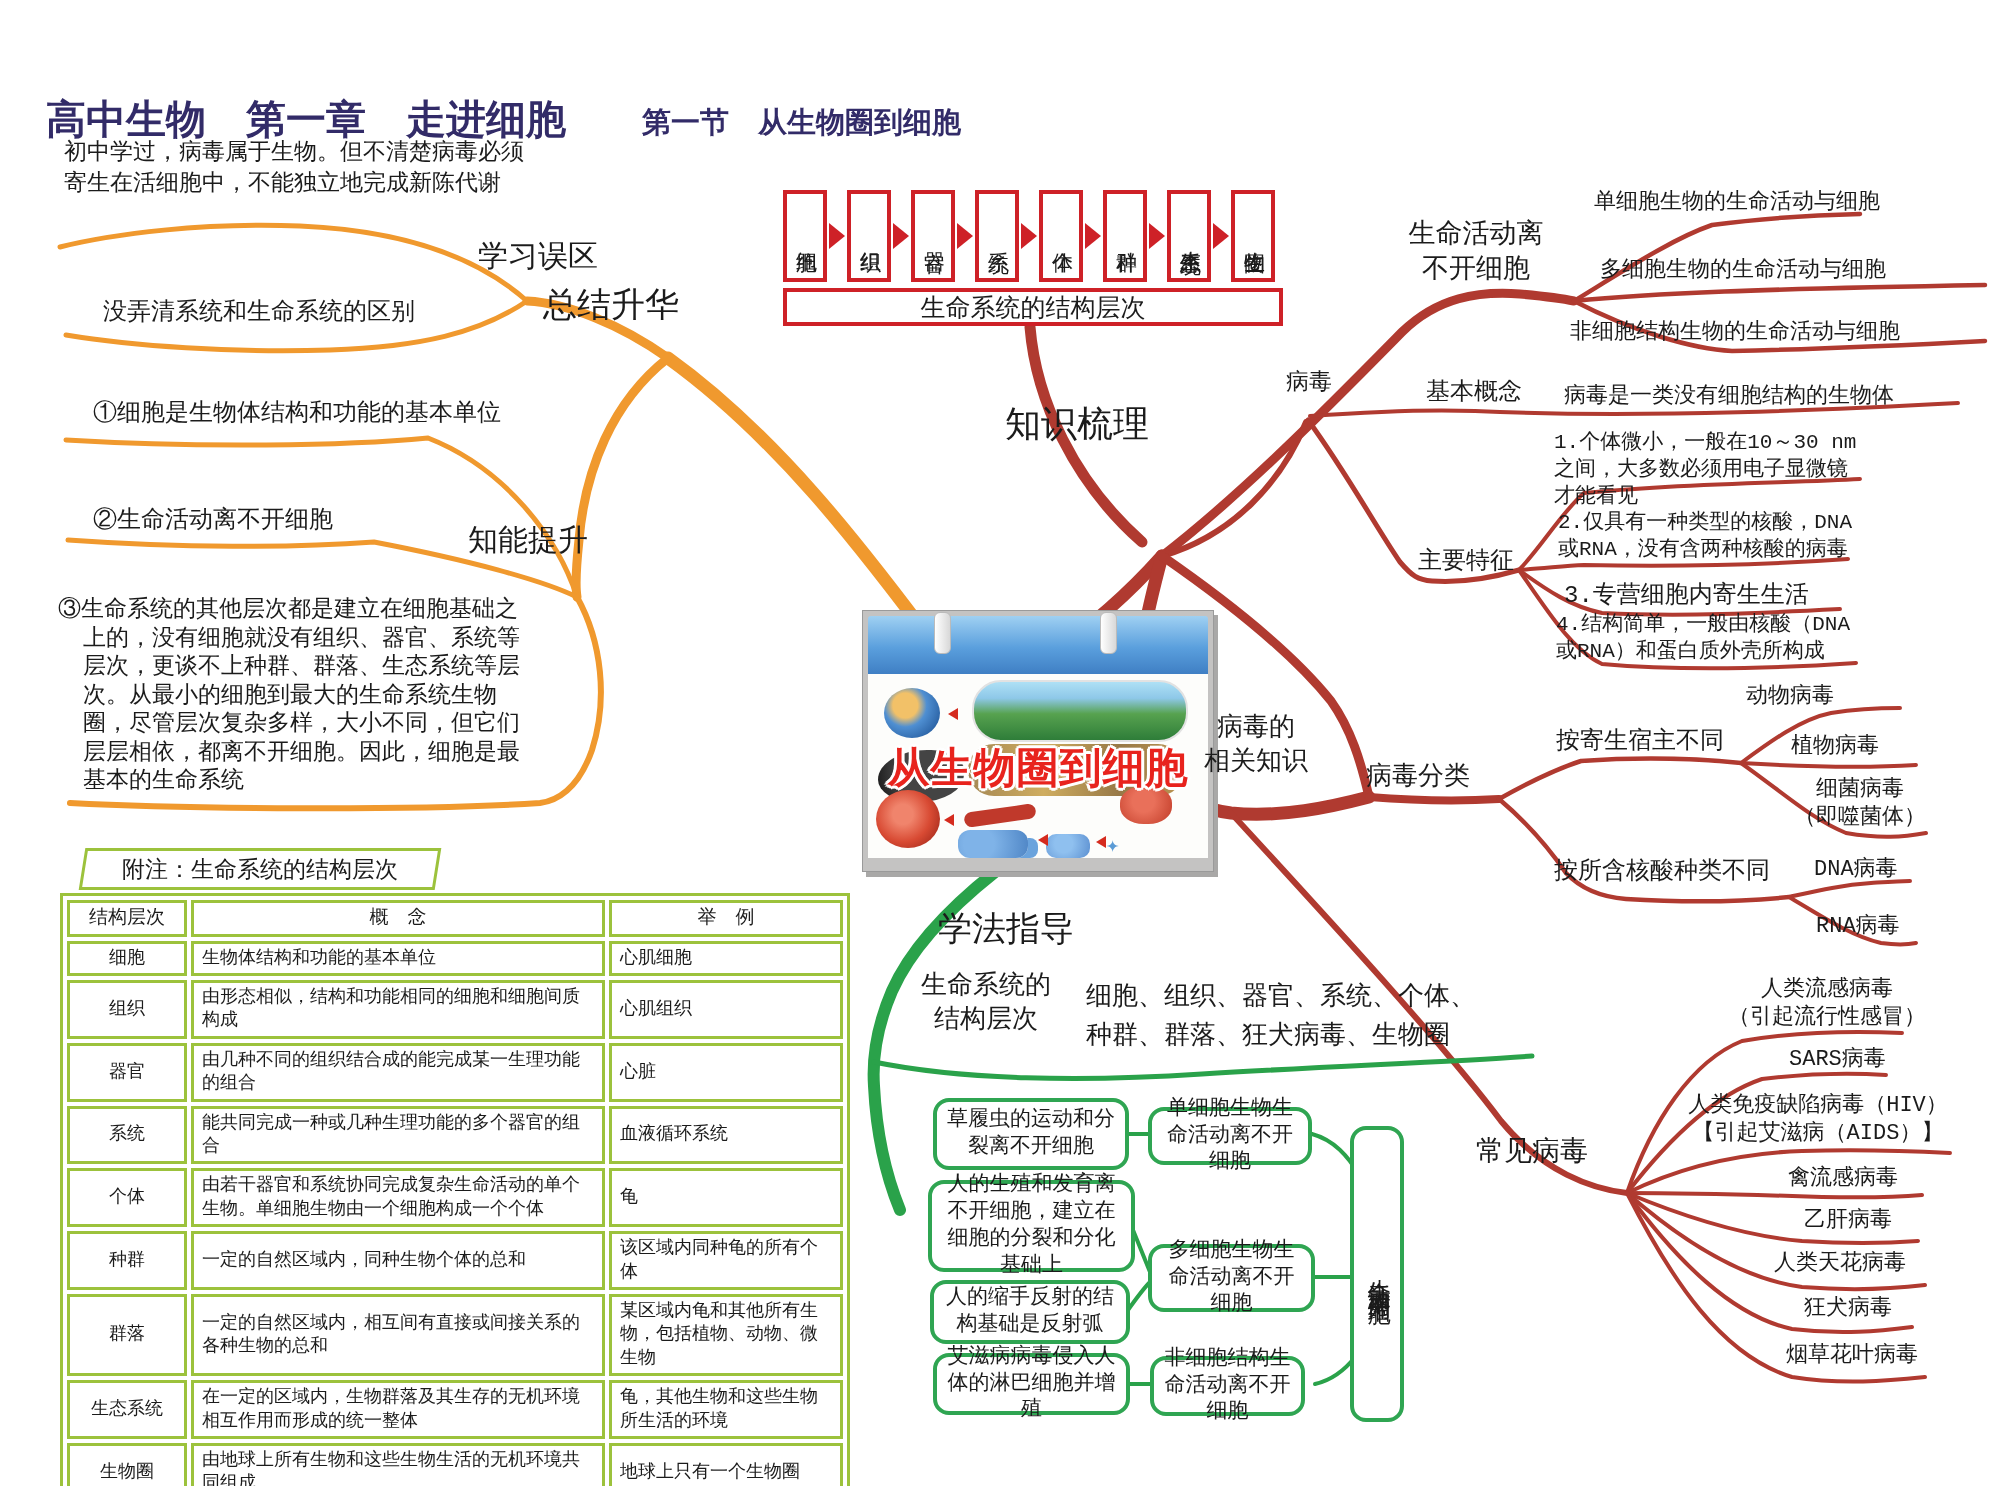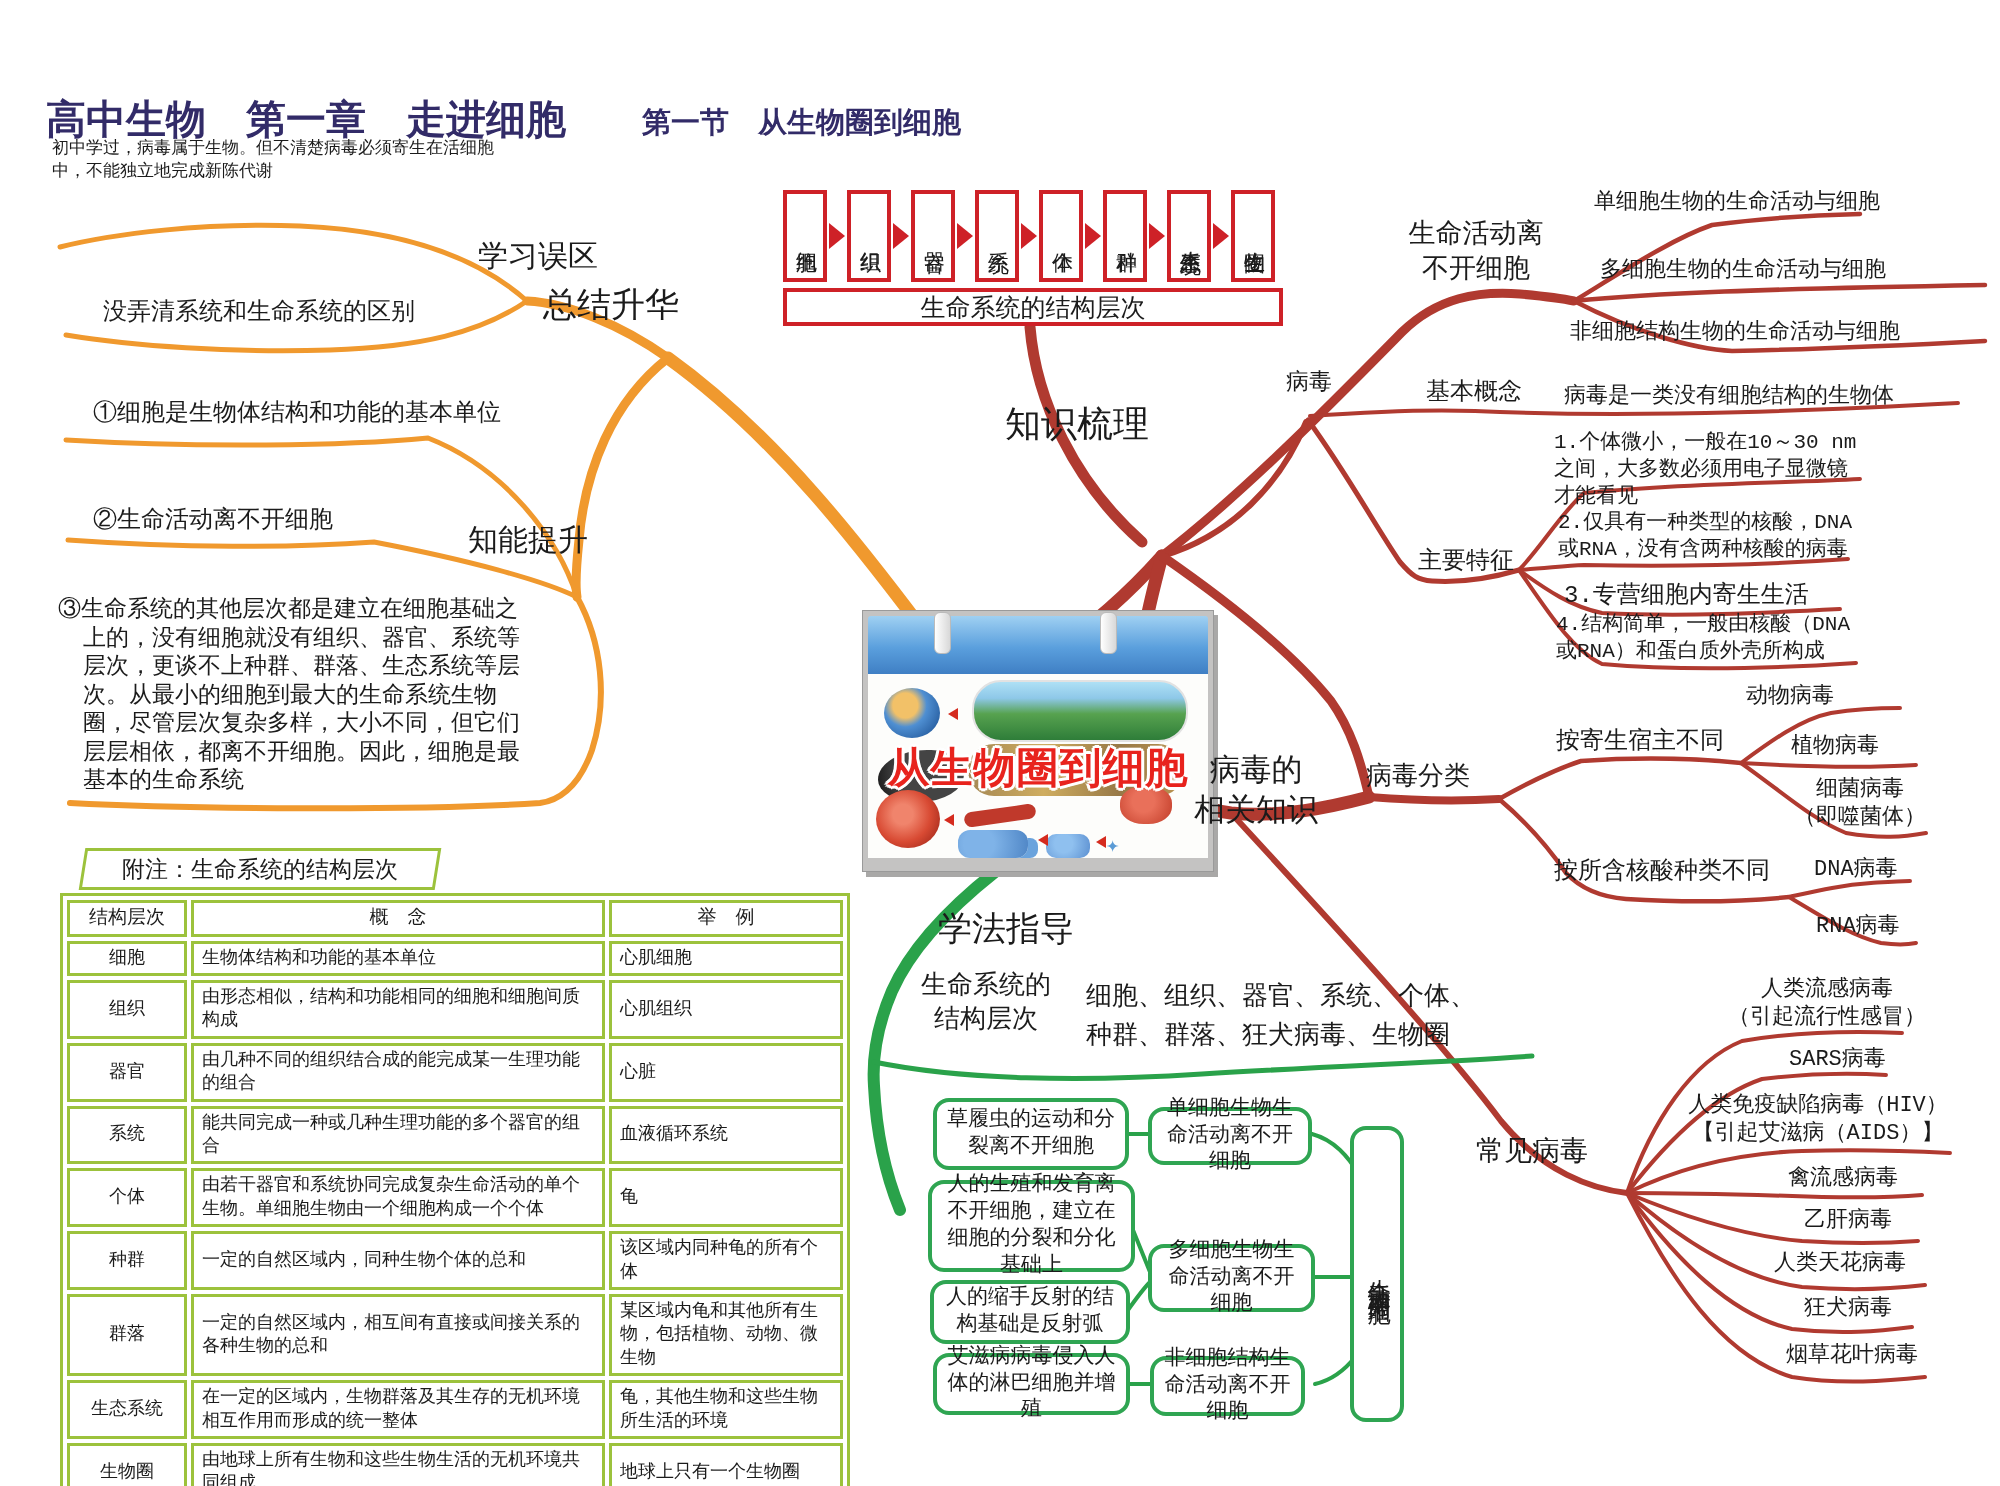--- a/index.html
+++ b/index.html
@@ -228,21 +228,21 @@
           <td class="c3">龟，其他生物和这些生物所生活的环境</td>
         </tr>
     <tr>
           <td class="c1">生物圈</td>
           <td class="c2">由地球上所有生物和这些生物生活的无机环境共同组成</td>
           <td class="c3">地球上只有一个生物圈</td>
         </tr>
   </tbody>
     </table>
 
-  <div class="wrap" style="left:52px;top:138px;width:472px;font-size:17px;line-height:1.35">初中学过，病毒属于生物。但不清楚病毒必须寄生在活细胞中，不能独立地完成新陈代谢</div>
+  <div class="wrap" style="left:64px;top:138px;width:472px;font-size:23px;line-height:1.35">初中学过，病毒属于生物。但不清楚病毒必须寄生在活细胞中，不能独立地完成新陈代谢</div>
   <div class="lbl" style="left:103px;top:295px;font-size:24px">没弄清系统和生命系统的区别</div>
   <div class="lbl" style="left:478px;top:236px;font-size:30px">学习误区</div>
   <div class="lbl" style="left:543px;top:282px;font-size:34px">总结升华</div>
   <div class="lbl" style="left:468px;top:520px;font-size:30px">知能提升</div>
   <div class="lbl" style="left:93px;top:396px;font-size:24px">①细胞是生物体结构和功能的基本单位</div>
   <div class="lbl" style="left:93px;top:503px;font-size:24px">②生命活动离不开细胞</div>
   <div class="wrap hang" style="left:58px;top:596px;width:448px;font-size:23px;line-height:1.24">③生命系统的其他层次都是建立在细胞基础之上的，没有细胞就没有组织、器官、系统等层次，更谈不上种群、群落、生态系统等层次。从最小的细胞到最大的生命系统生物圈，尽管层次复杂多样，大小不同，但它们层层相依，都离不开细胞。因此，细胞是最基本的生命系统</div>
 
   <div class="lbl" style="left:1005px;top:400px;font-size:36px">知识梳理</div>
   <div class="wrap pre" style="left:1396px;top:218px;width:160px;font-size:27px;line-height:1.3">生命活动离
@@ -251,21 +251,21 @@
   <div class="lbl" style="left:1600px;top:254px;font-size:22px">多细胞生物的生命活动与细胞</div>
   <div class="lbl" style="left:1570px;top:316px;font-size:22px">非细胞结构生物的生命活动与细胞</div>
   <div class="lbl" style="left:1286px;top:366px;font-size:23px">病毒</div>
   <div class="lbl" style="left:1426px;top:375px;font-size:24px">基本概念</div>
   <div class="lbl" style="left:1564px;top:380px;font-size:22px">病毒是一类没有细胞结构的生物体</div>
   <div class="lbl" style="left:1418px;top:544px;font-size:24px">主要特征</div>
   <div class="wrap" style="left:1554px;top:430px;width:312px;font-size:21px;line-height:1.28">1.个体微小，一般在10～30 nm之间，大多数必须用电子显微镜才能看见</div>
   <div class="wrap" style="left:1558px;top:510px;width:300px;font-size:21px;line-height:1.28">2.仅具有一种类型的核酸，DNA或RNA，没有含两种核酸的病毒</div>
   <div class="lbl" style="left:1564px;top:578px;font-size:24px">3.专营细胞内寄生生活</div>
   <div class="wrap" style="left:1556px;top:612px;width:300px;font-size:21px;line-height:1.28">4.结构简单，一般由核酸（DNA或RNA）和蛋白质外壳所构成</div>
-  <div class="wrap pre" style="left:1186px;top:752px;width:140px;font-size:31px;line-height:1.3">病毒的
+  <div class="wrap pre" style="left:1186px;top:712px;width:140px;font-size:26px;line-height:1.3">病毒的
 相关知识</div>
   <div class="lbl" style="left:1366px;top:758px;font-size:26px">病毒分类</div>
   <div class="lbl" style="left:1556px;top:724px;font-size:24px">按寄生宿主不同</div>
   <div class="lbl" style="left:1746px;top:680px;font-size:22px">动物病毒</div>
   <div class="lbl" style="left:1791px;top:730px;font-size:22px">植物病毒</div>
   <div class="wrap pre" style="left:1780px;top:776px;width:160px;font-size:22px;line-height:1.25">细菌病毒
 （即噬菌体）</div>
   <div class="lbl" style="left:1554px;top:854px;font-size:24px">按所含核酸种类不同</div>
   <div class="lbl" style="left:1814px;top:853px;font-size:22px">DNA病毒</div>
   <div class="lbl" style="left:1816px;top:910px;font-size:22px">RNA病毒</div>

